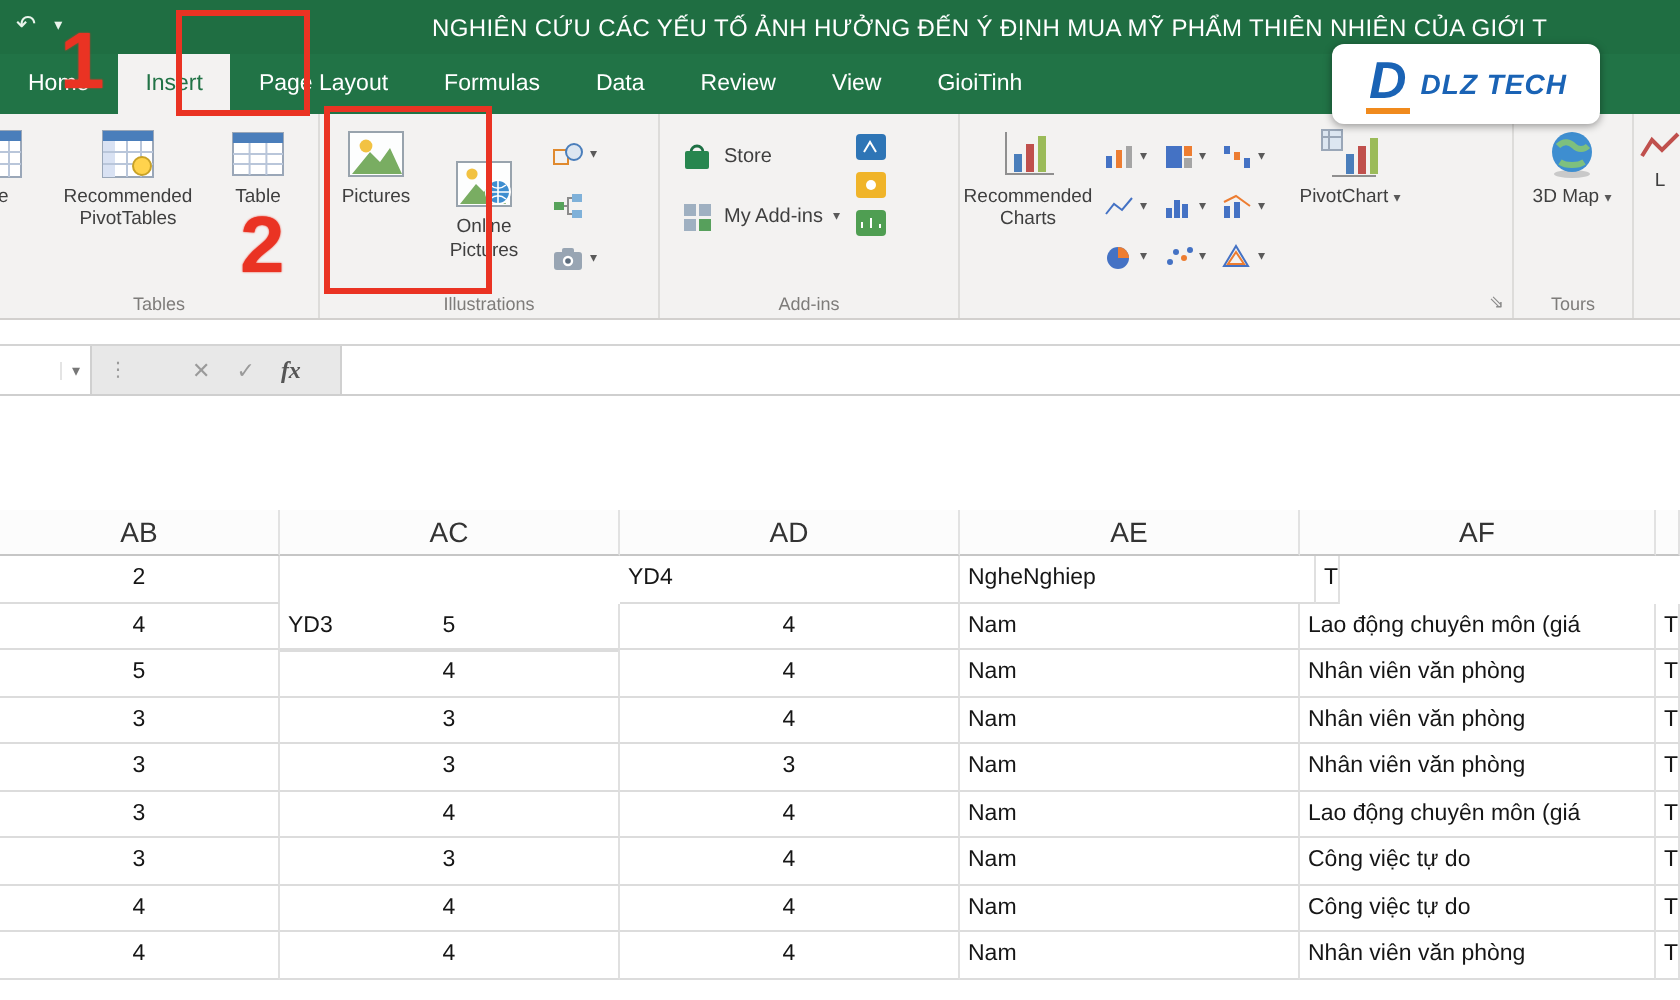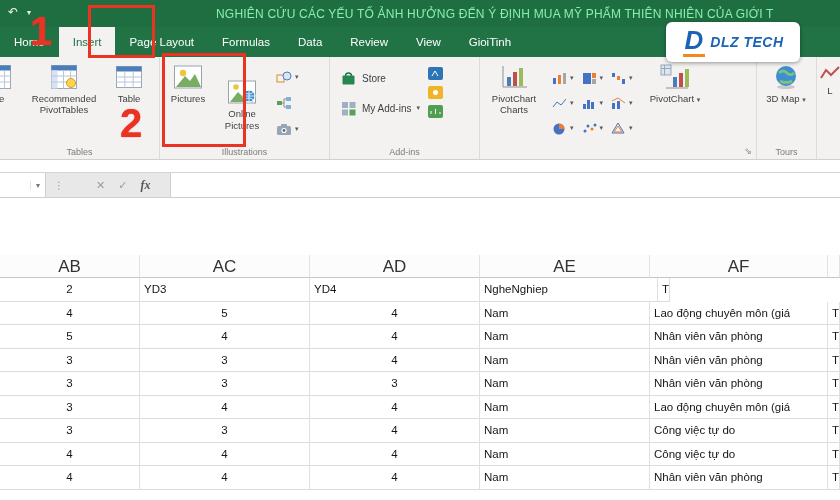--- a/index.html
+++ b/index.html
@@ -5,21 +5,21 @@
   * { margin:0; padding:0; box-sizing:border-box; }
   html,body { background:#fff; }
   .app {
     position:relative; width:840px; height:500px; overflow:hidden; background:#fff;
     font-family:"Liberation Sans","DejaVu Sans",sans-serif; cursor:default;
   }
   
   .titlebar { position:absolute; left:0; top:0; width:840px; height:27px; background:#1f6e42; color:#fff; }
   .qat { position:absolute; left:8px; top:5px; display:flex; align-items:center; gap:9px; font-size:12px; color:#eaf4ec; }
   .qat .sm { font-size:8px; }
-  .wtitle { position:absolute; left:216px; top:7px; font-size:12px; white-space:nowrap; color:#86efac; letter-spacing:.2px; }
+  .wtitle { position:absolute; left:216px; top:7px; font-size:12px; white-space:nowrap; color:#ffffff; letter-spacing:.2px; }
   
   .tabrow { position:absolute; left:0; top:27px; width:840px; height:30px; background:#217346; }
   .tabs { display:flex; height:30px; }
   .tab { display:flex; align-items:center; padding:0 14px; color:#fff; font-size:11.5px; white-space:nowrap; }
   .tab.selected { background:#f3f2f1; color:#217346; }
   .tellme { position:absolute; left:650px; top:27px; height:30px; width:190px; display:flex; align-items:center; gap:5px; color:#fff; font-size:10.5px; overflow:hidden; white-space:nowrap; }
   .bulb { width:9px; height:9px; border-radius:50%; background:#ffd34d; flex:0 0 auto; border-bottom:2px solid #e8e8e8; }
   .logo { position:absolute; left:666px; top:22px; width:134px; height:40px; background:#fff; border-radius:6px;
           box-shadow:0 1px 4px rgba(0,0,0,.4); display:flex; align-items:center; justify-content:center; gap:5px; z-index:20; }
   .logo-d { font-size:26px; font-weight:bold; font-style:italic; color:#1a63b5; line-height:1;
@@ -53,21 +53,21 @@
   .fbar { position:absolute; left:0; top:172px; width:840px; height:26px; background:#e8e8e8; border-top:1px solid #d4d4d4; border-bottom:1px solid #cfcfcf; display:flex; align-items:stretch; }
   .namebox { width:46px; background:#fff; border-right:1px solid #d0d0d0; display:flex; align-items:center; justify-content:flex-end; }
   .nb-dd { font-size:8px; color:#777; padding:0 5px; border-left:1px solid #e4e4e4; }
   .fmid { width:124px; display:flex; align-items:center; padding-left:8px; }
   .dots { color:#9a9a9a; font-size:10px; margin-right:32px; }
   .fb-btn { color:#9a9a9a; font-size:11px; margin-right:13px; }
   .fb-fx { font-family:"Liberation Serif","DejaVu Serif",serif; font-style:italic; font-weight:bold; font-size:12px; color:#555; }
   .finput { flex:1; background:#fff; border-left:1px solid #d0d0d0; }
   
   .colrow { position:absolute; left:0; top:255px; width:840px; height:23px; display:flex; background:#fcfcfc; }
-  .chead { height:23px; line-height:23px; text-align:center; font-size:17px; color:#333; border-right:1px solid #e2e2e2; border-bottom:1px solid #c6c6c6; overflow:hidden; }
+  .chead { height:23px; line-height:23px; text-align:center; font-size:14px; color:#333; border-right:1px solid #e2e2e2; border-bottom:1px solid #c6c6c6; overflow:hidden; }
   .grid { position:absolute; left:0; top:278px; width:840px; }
   .grow { display:flex; height:23.5px; }
   .cell { height:23.5px; line-height:22.5px; font-size:11.5px; color:#161616; padding:0 4px; white-space:nowrap; overflow:hidden; border-right:1px solid #e0e0e0; border-bottom:1px solid #dcdcdc; }
   .cell.num { text-align:center; }
   
   .ann-rect { position:absolute; border:3px solid #ea3323; z-index:30; }
   .r1 { left:88px; top:5px; width:67px; height:53px; }
   .r2 { left:162px; top:53px; width:84px; height:94px; }
   .ann-num { position:absolute; z-index:31; color:#ea3323; font-weight:900; font-size:40px; line-height:1; text-shadow:0 0 1px #ea3323; }
   .n1 { left:30px; top:11px; }
@@ -227,21 +227,21 @@
     </div>
 
     <div class="rgroup g-charts">
       <div class="bigbtn w64">
         <svg class="bicon" width="30" height="26" viewBox="0 0 30 26">
             <path d="M4 2v21h24" stroke="#8f8f8f" fill="none"></path>
             <rect x="8" y="13" width="4" height="9" fill="#4a7ebb"></rect>
             <rect x="14" y="8" width="4" height="14" fill="#c0504d"></rect>
             <rect x="20" y="4" width="4" height="18" fill="#9bbb59"></rect>
           </svg>
-        <span class="blabel">PivotChart Charts</span>
+        <span class="blabel">Recommended Charts</span>
       </div>
       <div class="chartgrid">
         <div class="smallbtn">
             <svg width="15" height="13">
               <rect x="1" y="6" width="3" height="6" fill="#4472c4"></rect>
               <rect x="6" y="3" width="3" height="9" fill="#ed7d31"></rect>
               <rect x="11" y="1" width="3" height="11" fill="#a5a5a5"></rect>
             </svg>
             <span class="dd">▾</span>
           </div>
@@ -361,21 +361,21 @@
       <div class="chead" style="width: 140px;">AB</div>
       <div class="chead" style="width: 170px;">AC</div>
       <div class="chead" style="width: 170px;">AD</div>
       <div class="chead" style="width: 170px;">AE</div>
       <div class="chead" style="width: 178px;">AF</div>
       <div class="chead" style="width: 12px;"></div>
     </div>
   <div class="grid">
       <div class="grow">
         <div class="cell num" style="width: 140px;">2</div>
-        <div class="cell" style="width: 170px;">YD3</div>
+        <div class="cell" style="width: 170px; margin-top: 24px;">YD3</div>
         <div class="cell" style="width: 170px;">YD4</div>
         <div class="cell" style="width: 178px;">NgheNghiep</div>
         <div class="cell" style="width: 12px;">T</div>
       </div>
       <div class="grow">
         <div class="cell num" style="width: 140px;">4</div>
         <div class="cell num" style="width: 170px;">5</div>
         <div class="cell num" style="width: 170px;">4</div>
         <div class="cell" style="width: 170px;">Nam</div>
         <div class="cell" style="width: 178px;">Lao động chuyên môn (giá</div>

